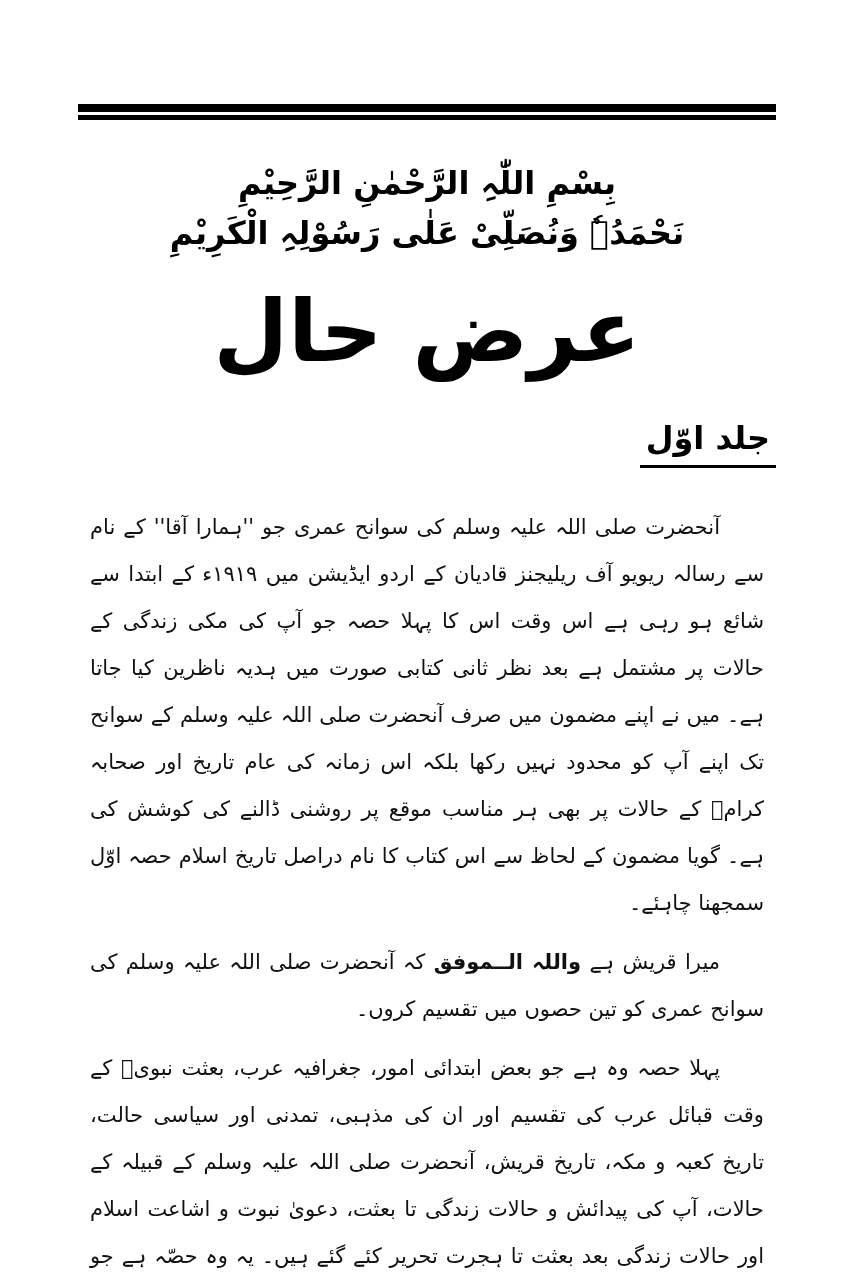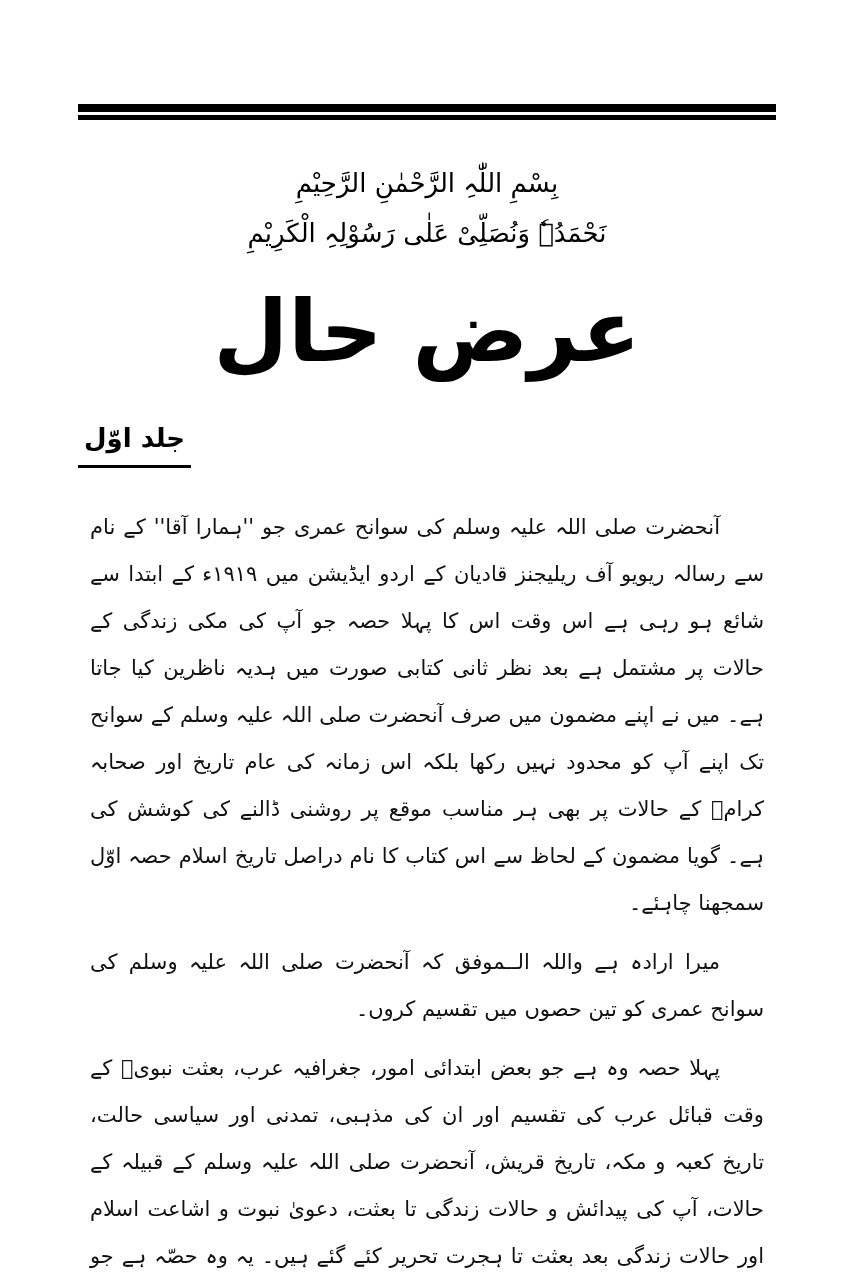--- a/index.html
+++ b/index.html
@@ -24,57 +24,57 @@
     margin-top: 104px;
     height: 3px;
     border-top: 8px solid #000000;
     border-bottom: 5px solid #000000;
   }
   .bismillah-block {
     margin-top: 38px;
     text-align: center;
   }
   .bismillah-line {
-    font-size: 26px;
-    font-weight: normal;
+    font-size: 32px;
+    font-weight: bold;
     line-height: 50px;
     letter-spacing: 1px;
   }
   .main-title {
     margin: 18px 0 0 0;
     text-align: center;
     font-size: 86px;
     font-weight: bold;
     line-height: 110px;
   }
   .volume-heading {
     margin: 30px 0 0 0;
-    text-align: left;
-    font-size: 26px;
+    text-align: right;
+    font-size: 32px;
     font-weight: bold;
     line-height: 44px;
   }
   .volume-heading .underlined {
     display: inline-block;
     border-bottom: 3px solid #000000;
     padding: 0 6px 5px 6px;
   }
   .body-text {
     margin-top: 36px;
     font-size: 21px;
     line-height: 47px;
     text-align: justify;
     color: #111111;
   }
   .para {
     margin: 12px;
     text-indent: 44px; 
   }
   .para .bold {
-    font-weight: normal;
+    font-weight: bold;
   }
 </style>
 </head>
 <body>
 
 <div class="page">
 
   <div class="double-rule"></div>
 
   <div class="bismillah-block">
@@ -83,18 +83,18 @@
   </div>
 
   <h1 class="main-title">عرض حال</h1>
 
   <h2 class="volume-heading">
     <span class="underlined">جلد اوّل</span>
   </h2>
 
   <div class="body-text">
       <p class="para"><span>آنحضرت صلی اللہ علیہ وسلم کی سوانح عمری جو ''ہمارا آقا'' کے نام سے رسالہ ریویو آف ریلیجنز قادیان کے اردو ایڈیشن میں ۱۹۱۹ء کے ابتدا سے شائع ہو رہی ہے اس وقت اس کا پہلا حصہ جو آپ کی مکی زندگی کے حالات پر مشتمل ہے بعد نظر ثانی کتابی صورت میں ہدیہ ناظرین کیا جاتا ہے۔ میں نے اپنے مضمون میں صرف آنحضرت صلی اللہ علیہ وسلم کے سوانح تک اپنے آپ کو محدود نہیں رکھا بلکہ اس زمانہ کی عام تاریخ اور صحابہ کرامؓ کے حالات پر بھی ہر مناسب موقع پر روشنی ڈالنے کی کوشش کی ہے۔ گویا مضمون کے لحاظ سے اس کتاب کا نام دراصل تاریخ اسلام حصہ اوّل سمجھنا چاہئے۔</span></p>
-      <p class="para"><span>میرا ارادہ ہے </span><span class="bold">واللہ الــموفق</span><span> کہ آنحضرت صلی اللہ علیہ وسلم کی سوانح عمری کو تین حصوں میں تقسیم کروں۔</span></p>
+      <p class="para"><span>میرا قریش ہے </span><span class="bold">واللہ الــموفق</span><span> کہ آنحضرت صلی اللہ علیہ وسلم کی سوانح عمری کو تین حصوں میں تقسیم کروں۔</span></p>
       <p class="para"><span>پہلا حصہ وہ ہے جو بعض ابتدائی امور، جغرافیہ عرب، بعثت نبویؐ کے وقت قبائل عرب کی تقسیم اور ان کی مذہبی، تمدنی اور سیاسی حالت، تاریخ کعبہ و مکہ، تاریخ قریش، آنحضرت صلی اللہ علیہ وسلم کے قبیلہ کے حالات، آپ کی پیدائش و حالات زندگی تا بعثت، دعویٰ نبوت و اشاعت اسلام اور حالات زندگی بعد بعثت تا ہجرت تحریر کئے گئے ہیں۔ یہ وہ حصّہ ہے جو بعد نظر ثانی و مناسب تغیر و تبدل اب ہدیہ ناظرین کیا جاتا ہے۔</span></p>
       <p class="para"><span>دوسرا حصہ جو ابھی معرض تحریر میں ہے۔ آنحضرت صلی اللہ علیہ وسلم کی مدنی زندگی کے حالات اور اس زمانے کی اسلامی تاریخ پر مشتمل ہوگا۔</span></p>
     </div>
 
 </div>
 
 </body></html>

